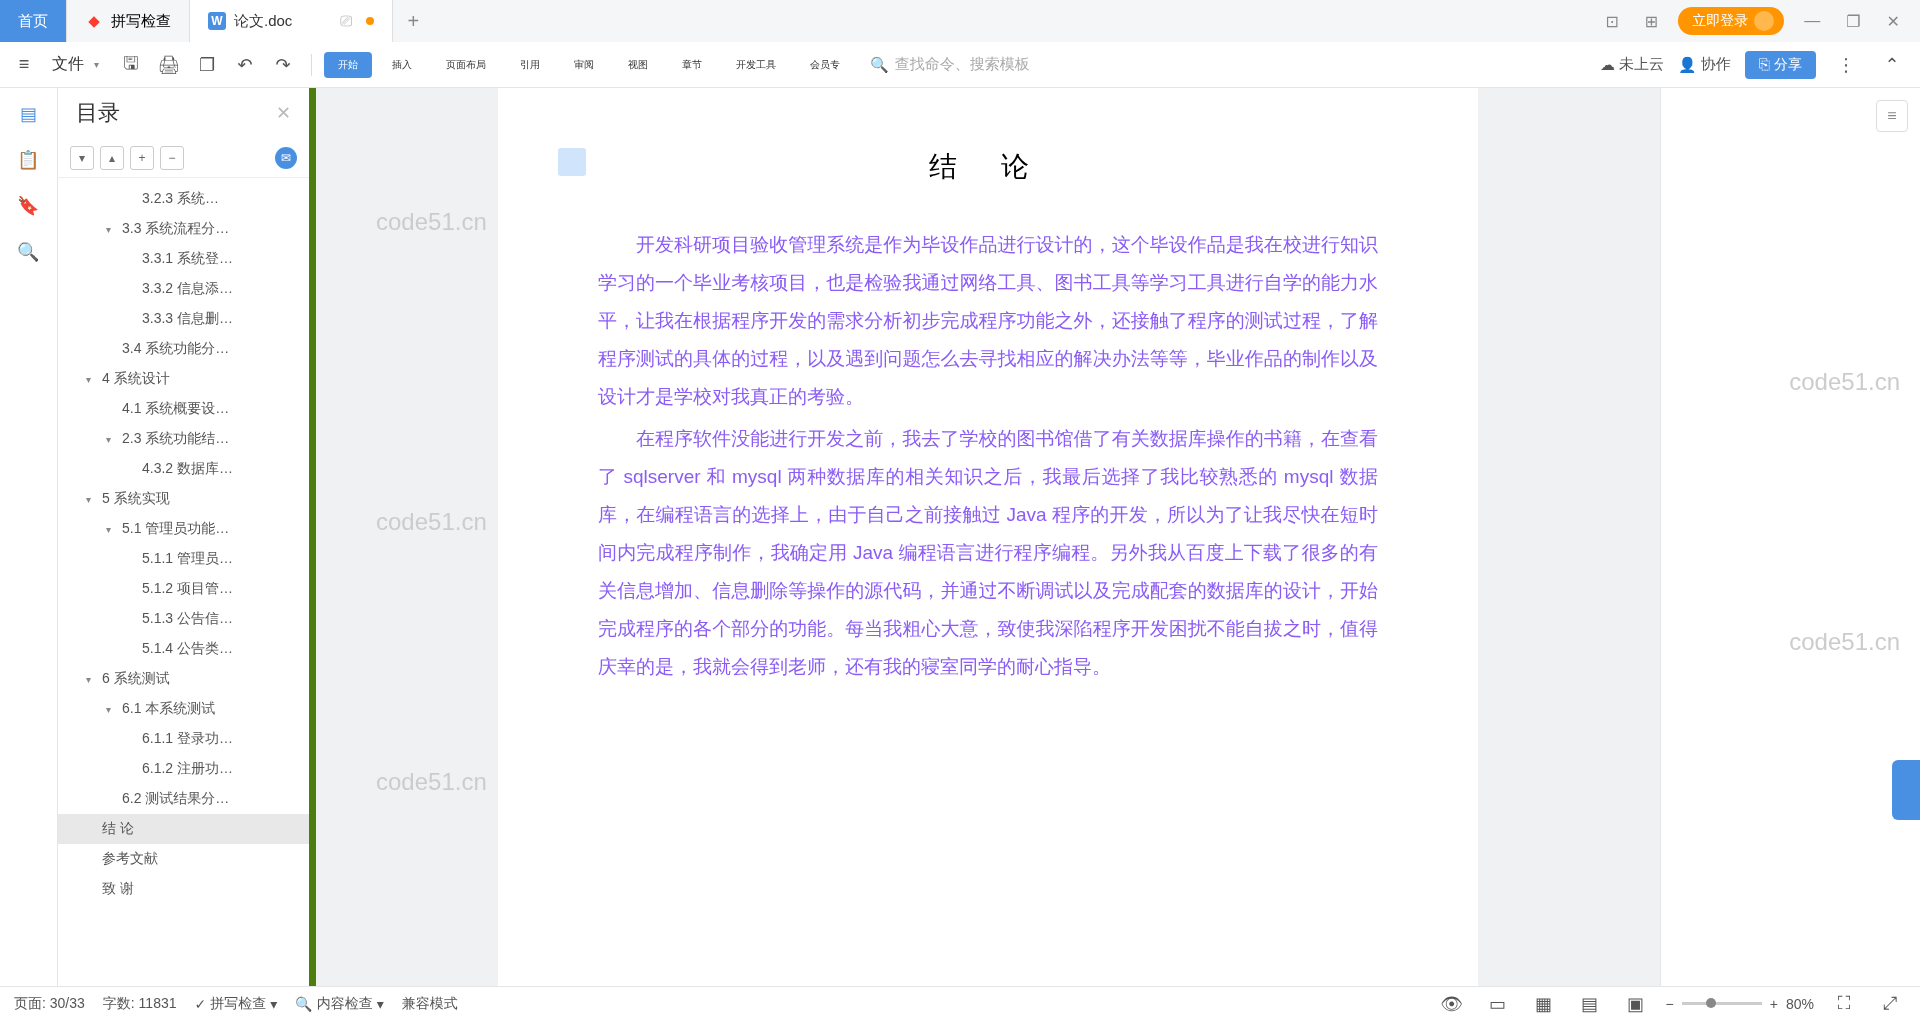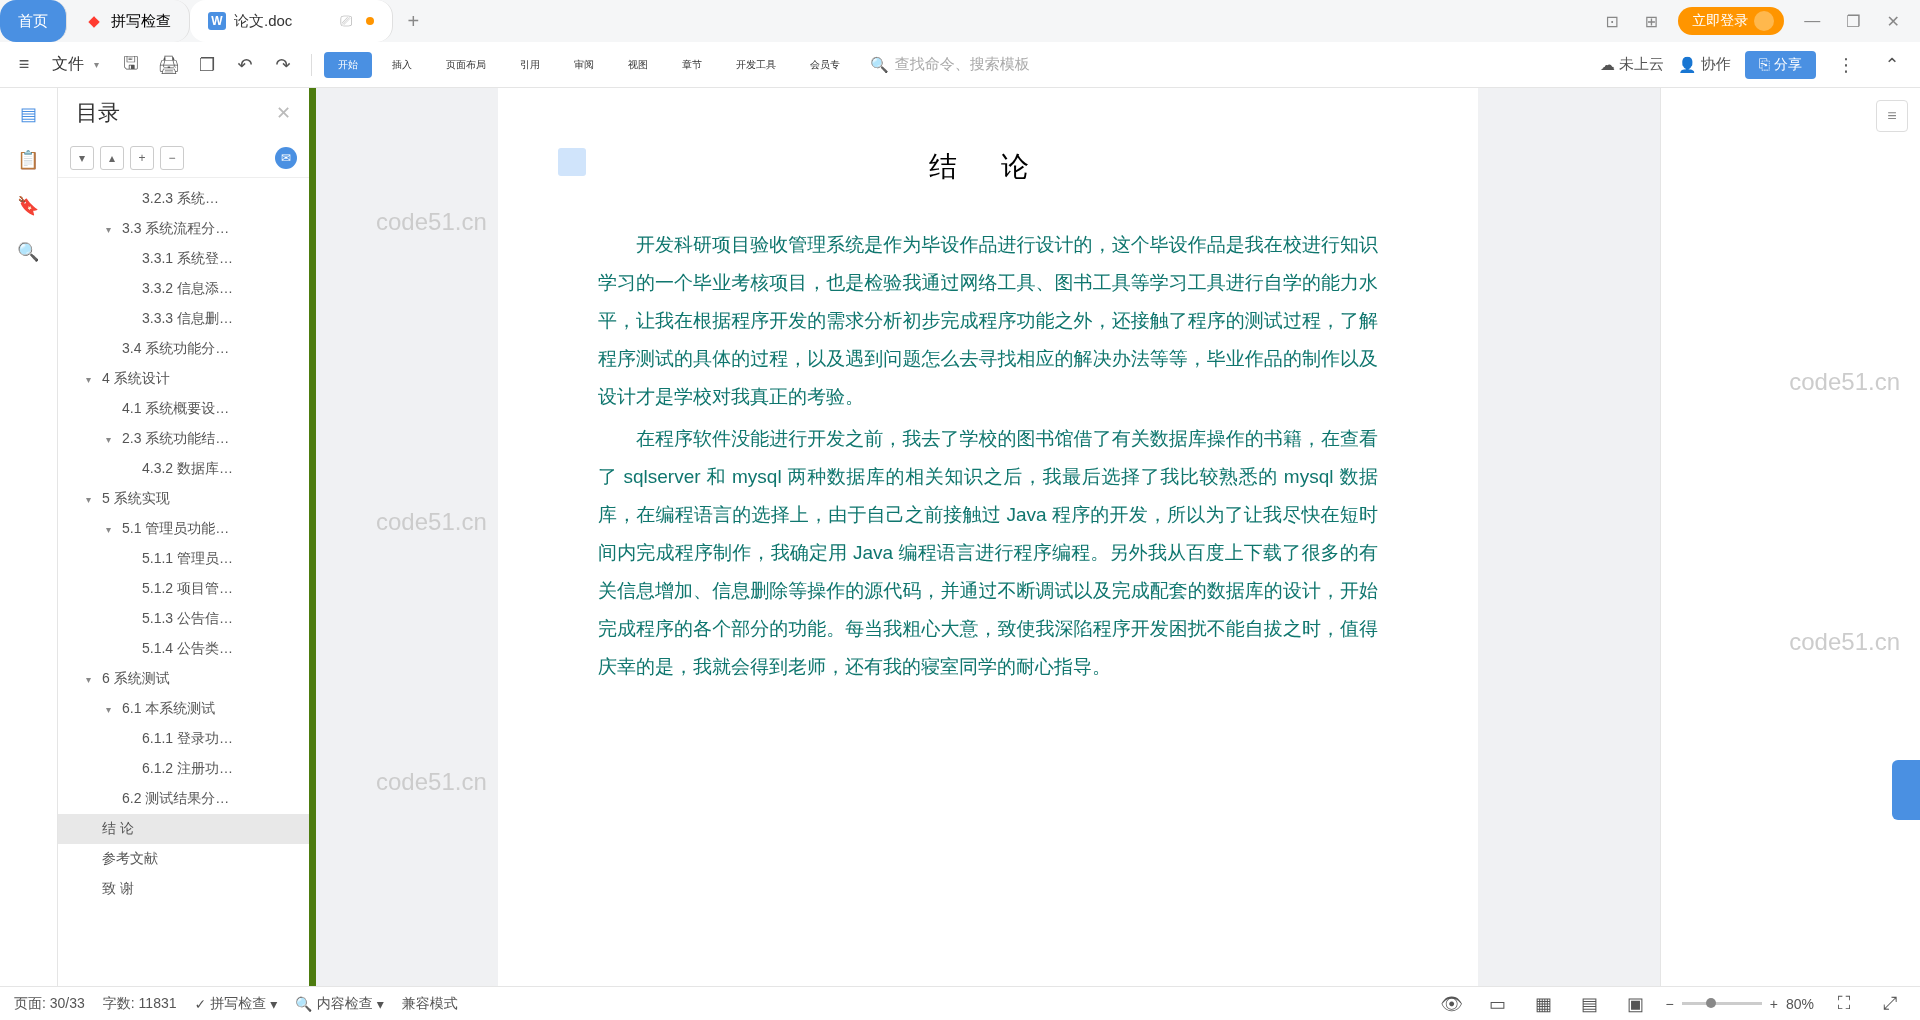--- a/index.html
+++ b/index.html
@@ -1,18 +1,18 @@
 <!DOCTYPE html>
 <html><head>
 <meta charset="utf-8">
 <style>
 * { margin:0; padding:0; box-sizing:border-box; font-family:"Microsoft YaHei",sans-serif; }
 body { width:1920px; height:1020px; overflow:hidden; background:#fff; position:relative; }
 .titlebar { height:42px; background:#f5f6f7; display:flex; align-items:center; }
-.tab { height:42px; display:flex; align-items:center; padding:0 18px; font-size:15px; gap:8px; border-right:1px solid #e0e0e0;border-radius:16px; }
+.tab { height:42px; display:flex; align-items:center; padding:0 18px; font-size:15px; gap:8px; border-right:1px solid #e0e0e0; }
 .tab.home { background:#4a90e2; color:#fff; font-weight:500; }
 .tab.active { background:#fff; color:#333; }
 .tab .icn { width:18px; height:18px; display:inline-flex; align-items:center; justify-content:center; }
 .tab .dot { width:8px; height:8px; border-radius:50%; background:#ff9500; margin-left:6px; }
 .tab.plus { border:none; color:#888; font-size:20px; padding:0 14px; }
 .tbar-right { margin-left:auto; display:flex; align-items:center; gap:14px; padding-right:14px; }
 .login-btn { background:#ff9500; color:#fff; border-radius:16px; padding:4px 10px 4px 14px; font-size:14px; display:flex; align-items:center; gap:6px; }
 .login-btn .av { width:20px; height:20px; border-radius:50%; background:#ffb84d; display:inline-block; }
 .win-ctrl { color:#888; font-size:16px; padding:2px 6px; }
 .ribbon { height:46px; border-bottom:1px solid #e5e5e5; display:flex; align-items:center; padding:0 12px; gap:6px; }
@@ -38,21 +38,21 @@
 .ol-tool.msg { margin-left:auto; border:none; background:#4a90e2; color:#fff; border-radius:50%; width:22px; height:22px; }
 .outline-tree { flex:1; overflow-y:auto; padding:6px 0; font-size:14px; color:#555; }
 .tree-item { padding:6px 12px 6px 18px; display:flex; align-items:center; gap:4px; white-space:nowrap; overflow:hidden; text-overflow:ellipsis; }
 .tree-item.selected { background:#e8e8e8; }
 .tree-chev { font-size:10px; color:#888; width:12px; display:inline-block; }
 .ind1 { padding-left:28px; } .ind2 { padding-left:48px; } .ind3 { padding-left:68px; }
 .doc-area { flex:1; background:#f0f1f3; position:relative; overflow:hidden; }
 .page { width:980px; margin:0 auto; background:#fff; min-height:100%; padding:40px 100px; position:relative; }
 .page-icn { position:absolute; top:60px; left:60px; width:28px; height:28px; background:#d0e4fb; border-radius:3px; }
 .doc-title { text-align:center; font-size:28px; font-weight:500; letter-spacing:18px; margin:20px 0 40px; }
-.doc-body { font-size:19px; line-height:2.0; text-align:justify; color:#0f766e; }
+.doc-body { font-size:19px; line-height:2.0; text-align:justify; color:#8b5cf6; }
 .doc-body p { text-indent:2em; margin-bottom:4px; }
 .wm-red { position:absolute; top:390px; left:50%; transform:translateX(-50%); font-size:42px; font-weight:700; color:#ff3b30; white-space:nowrap; pointer-events:none; z-index:5; }
 .wm { position:absolute; font-size:24px; color:#ccc; pointer-events:none; }
 .right-panel { width:260px; border-left:1px solid #e5e5e5; padding:12px; display:flex; flex-direction:column; align-items:center; gap:14px; position:relative; }
 .rp-btn { width:32px; height:32px; border:1px solid #ddd; border-radius:4px; display:inline-flex; align-items:center; justify-content:center; color:#888; align-self:flex-end; }
 .status { height:34px; border-top:1px solid #e5e5e5; display:flex; align-items:center; padding:0 14px; font-size:14px; color:#555; gap:18px; }
 .status .chk { display:flex; align-items:center; gap:4px; }
 .status-right { margin-left:auto; display:flex; align-items:center; gap:14px; }
 .zoom-ctl { display:flex; align-items:center; gap:8px; }
 .feedback-tab { position:absolute; right:0; top:760px; width:28px; height:60px; background:#4a90e2; border-radius:6px 0 0 6px; }

